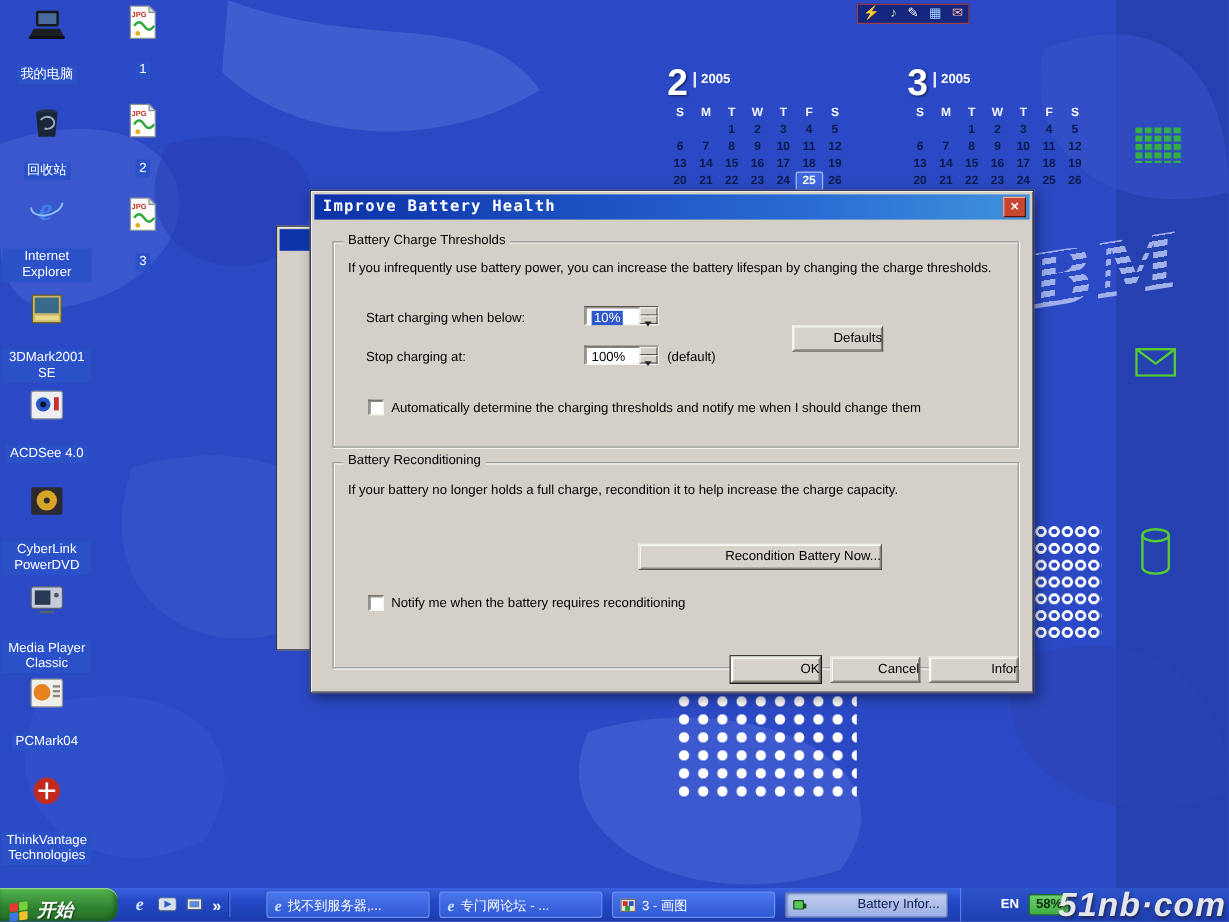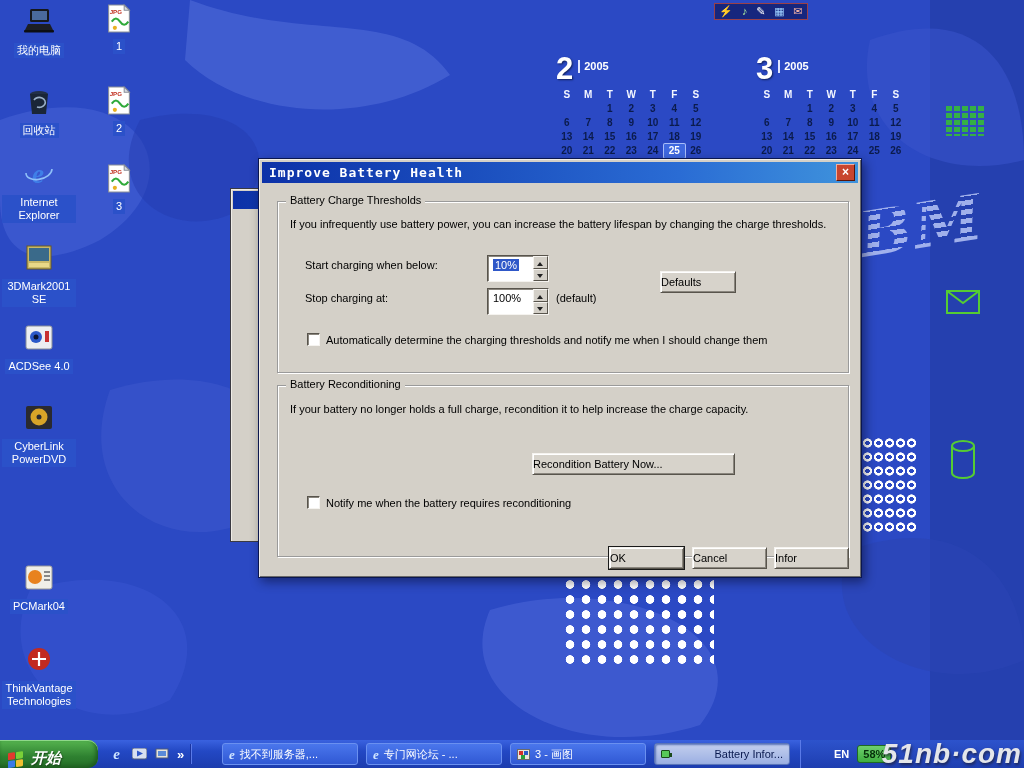--- a/index.html
+++ b/index.html
@@ -41,21 +41,21 @@
     margin-left:5px; margin-top:8px; height:13px; line-height:13px; }
   .cal-grid { display:grid; grid-template-columns:repeat(7,21.5px); }
   .cal-h { color:#f4f7ff; font-weight:bold; font-size:10px; text-align:center; height:14px; line-height:14px; }
   .cal-c { color:#0b1b4c; font-weight:bold; font-size:10px; text-align:center; height:14px; line-height:14px; }
   .cal-hl { background:#3f68df; color:#fff; box-shadow:0 0 0 1px #a8bcf8; border-radius:1px; }
 
   
   .dicon { position:absolute; width:74px; text-align:center; z-index:2; cursor:default; }
   .dicon .img { height:31px; display:flex; justify-content:center; align-items:flex-end; }
   .dicon .lbl { display:inline-block; background:#2b51c9; color:#fff; font-size:11px;
-    line-height:13px; padding:1px 3px; margin-top:6px; max-width:74px; }
+    line-height:13px; padding:1px 3px; margin-top:18px; max-width:74px; }
 
   
   .bgwin { position:absolute; left:230px; top:188px; width:592px; height:354px; z-index:4;
     background:#d4d0c8; border:1px solid #3a3a42; box-shadow:inset 1px 1px 0 #f0ede8; }
   .bgwin-title { height:18px; margin:2px; background:linear-gradient(90deg,#0c31a8,#3f93dc); position:relative; }
   .bgwin-btn { position:absolute; right:2px; top:2px; width:14px; height:14px;
     background:#d8a040; border:1px solid; border-color:#f0d090 #7a5410 #7a5410 #f0d090; }
 
   
   #dialog { position:absolute; left:210px; top:158px; width:604px; height:420px; z-index:6;
@@ -69,23 +69,23 @@
   .dlg-close { position:absolute; right:6px; top:5px; width:19px; height:17px; background:#c8452e;
     border:1px solid; border-color:#f0b0a0 #5a1408 #5a1408 #f0b0a0;
     color:#fff; font-size:12px; font-weight:bold; text-align:center; line-height:15px; cursor:default; }
   .group { position:absolute; border:1px solid #9a9a9a; box-shadow:1px 1px 0 #fff, inset 1px 1px 0 #fff; }
   .glabel { position:absolute; top:-8px; left:8px; background:#d4d0c8; padding:0 4px; font-size:11px; white-space:nowrap; }
   #group1 { left:18px; top:42px; width:572px; height:172px; }
   #group2 { left:18px; top:226px; width:572px; height:172px; }
   .dtext { position:absolute; font-size:11px; white-space:nowrap; }
   .btn { position:absolute; background:#d7d3cb; border:1px solid; border-color:#f5f3ef #58544c #58544c #f5f3ef;
     box-shadow:inset 1px 1px 0 #fff, inset -1px -1px 0 #8a867e;
-    font-size:11px; text-align:left; color:#000; font-family:"Liberation Sans",sans-serif; cursor:default; }
+    font-size:11px; text-align:right; color:#000; font-family:"Liberation Sans",sans-serif; cursor:default; }
   .btn-default { box-shadow:0 0 0 1px #1a1a1a, inset 1px 1px 0 #fff, inset -1px -1px 0 #8a867e; }
-  .spin { position:absolute; width:62px; height:27px; background:#fff; display:flex;
+  .spin { position:absolute; width:62px; height:16px; background:#fff; display:flex;
     border:1px solid; border-color:#58544c #f5f3ef #f5f3ef #58544c; box-shadow:inset 1px 1px 0 #8a867e; }
   .spin-val { flex:1; padding:3px 1px 0 5px; font-size:11px; }
   .spin-val .sel { background:#2f58c8; color:#fff; padding:0 2px; }
   .spin-btns { width:15px; display:flex; flex-direction:column; }
   .spin-b { flex:1; background:#d4d0c8; border:1px solid; border-color:#f5f3ef #58544c #58544c #f5f3ef; position:relative; }
   .spin-up::after { content:""; position:absolute; left:3px; top:2px; border:3px solid transparent; border-bottom:4px solid #222; }
   .spin-dn::after { content:""; position:absolute; left:3px; top:4px; border:3px solid transparent; border-top:4px solid #222; }
   .cb { position:absolute; width:13px; height:13px; background:#fff;
     border:1px solid; border-color:#58544c #f5f3ef #f5f3ef #58544c; box-shadow:inset 1px 1px 0 #8a867e; }
 
@@ -335,20 +335,31 @@
   <div class="dicon" style="left:2px; top:402px">
     <div class="img">
         <svg width="32" height="30" viewBox="0 0 32 30">
           <rect x="3" y="3" width="26" height="23" rx="2" fill="#2a2a30"></rect>
           <circle cx="16" cy="14" r="8.5" fill="#d8a428"></circle>
           <circle cx="16" cy="14" r="2.5" fill="#2a2a30"></circle>
         </svg>
       </div>
     <span class="lbl">CyberLink PowerDVD</span>
   </div>
+  <div class="dicon" style="left:2px; top:484px">
+    <div class="img">
+        <svg width="32" height="30" viewBox="0 0 32 30">
+          <rect x="3" y="4" width="26" height="18" rx="2" fill="#c4ccda" stroke="#5a6270"></rect>
+          <rect x="6" y="7" width="13" height="12" fill="#2a3a55"></rect>
+          <circle cx="24" cy="11" r="2" fill="#4a5a70"></circle>
+          <rect x="10" y="24" width="12" height="2" fill="#5a6270"></rect>
+        </svg>
+      </div>
+    <span class="lbl">Media Player Classic</span>
+  </div>
   <div class="dicon" style="left:2px; top:562px">
     <div class="img">
         <svg width="32" height="30" viewBox="0 0 32 30">
           <rect x="3" y="3" width="26" height="23" rx="2" fill="#f0efe8" stroke="#999"></rect>
           <circle cx="12" cy="14" r="7" fill="#e8821e"></circle>
           <rect x="21" y="8" width="6" height="2" fill="#888"></rect>
           <rect x="21" y="12" width="6" height="2" fill="#888"></rect>
           <rect x="21" y="16" width="6" height="2" fill="#888"></rect>
         </svg>
       </div>

